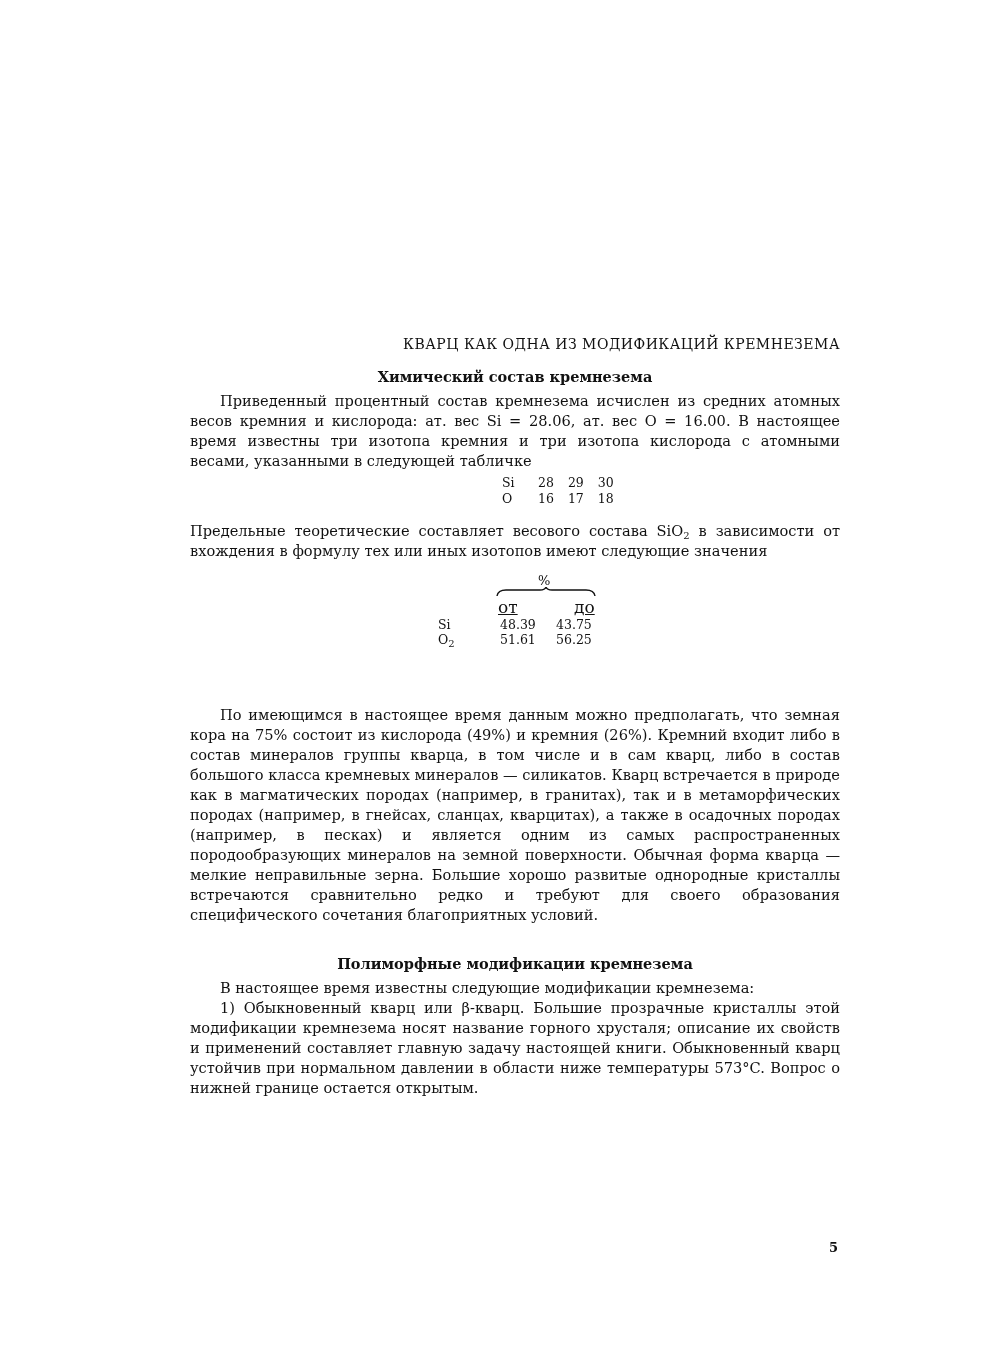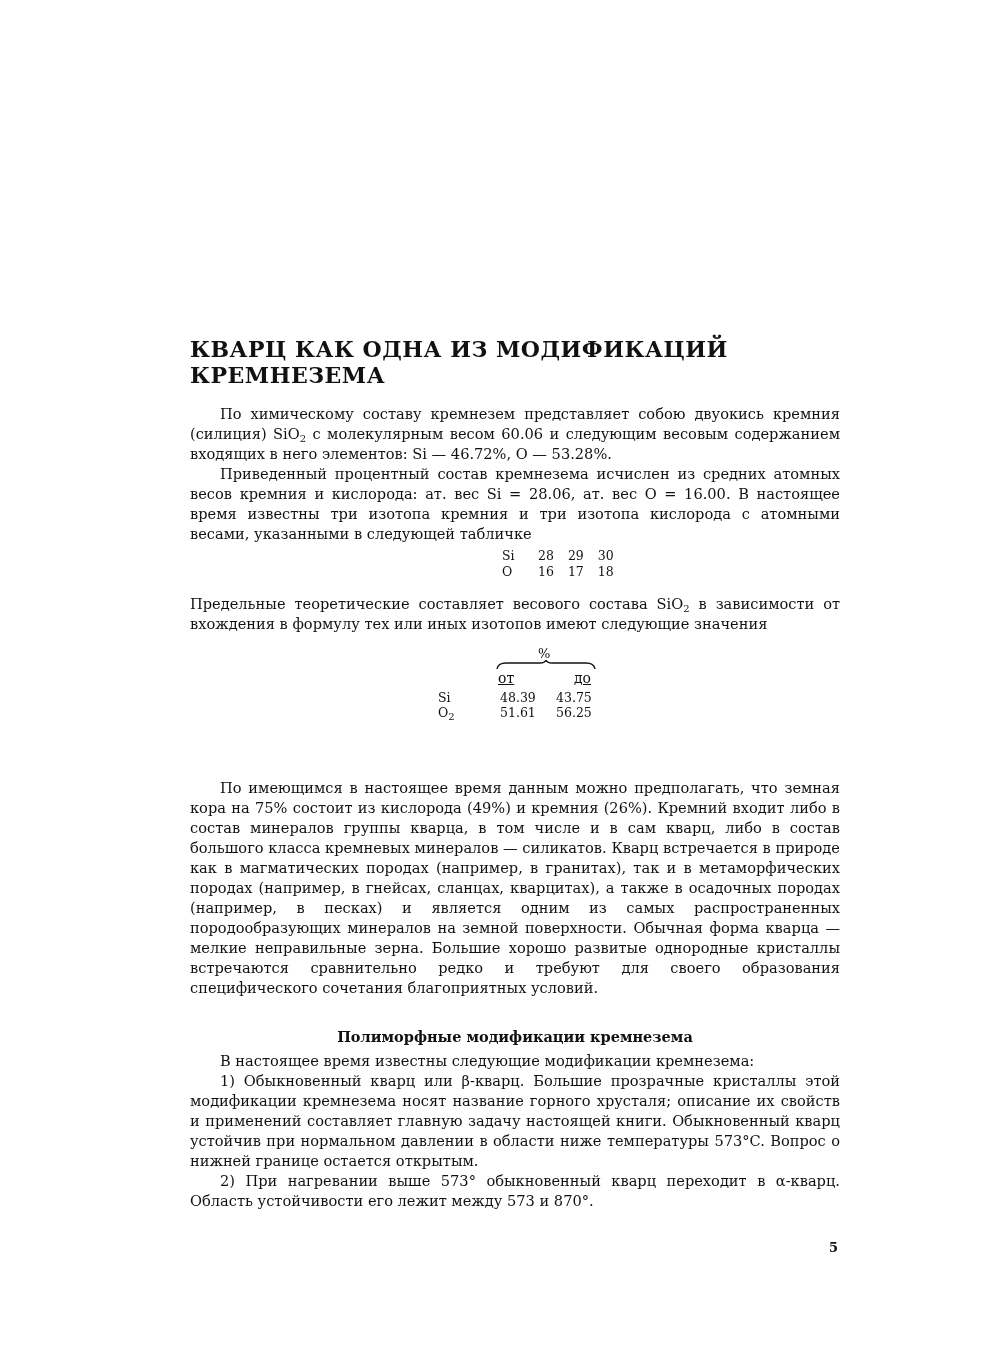--- a/index.html
+++ b/index.html
@@ -3,58 +3,58 @@
 <meta charset="utf-8">
 <style>
   html, body { margin: 0; padding: 0; }
   body {
     width: 1000px; height: 1366px; background: #ffffff; position: relative;
     font-family: "DejaVu Serif", "Liberation Serif", serif; color: #111;
     overflow: hidden;
   }
   .page { position: absolute; left: 190px; top: 336px; width: 650px; }
   .title {
-    text-align: left; font-weight: bold; font-size: 22px; letter-spacing: 0.5px;
+    text-align: right; font-weight: normal; font-size: 14px; letter-spacing: 0.5px;
     margin: 0 0 16px 0; font-family: "DejaVu Serif", serif;
   }
   .subhead {
     text-align: center; font-weight: bold; font-size: 14.5px; margin: 0 0 6px 0;
   }
   p {
     margin: 0; font-size: 14.6px; line-height: 20px; text-align: justify;
     text-indent: 30px; hyphens: manual;
   }
   p.noind { text-indent: 0; }
   sub { font-size: 10px; vertical-align: -3px; line-height: 0; }
   .iso-table { margin: 4px 0 14px 312px; font-size: 12.5px; border-collapse: collapse; }
   .iso-table td { padding: 0 7px; line-height: 16px; text-align: left; }
   .iso-table td:first-child { text-align: left; padding-left: 0; width: 22px; }
   .pct-block { position: relative; margin: 12px 0 0 0; height: 96px; }
   .pct-sym { position: absolute; left: 348px; top: 0; font-size: 13px; }
   .brace { position: absolute; left: 306px; top: 14px; width: 100px; height: 10px; }
-  .pct-head { position: absolute; top: 24px; font-size: 14px; text-decoration: underline; }
+  .pct-head { position: absolute; top: 24px; font-size: 17px; text-decoration: underline; }
   .pct-table { position: absolute; left: 248px; top: 44px; font-size: 12.5px; border-collapse: collapse; }
   .pct-table td { padding: 0; line-height: 15px; }
   .pct-table td.lbl { width: 62px; }
   .pct-table td.v1 { width: 56px; margin-top: 22px; }
   .section-gap { height: 36px; }
   .section-gap2 { height: 30px; }
   .page-num {
     position: absolute; left: 829px; top: 1240px; font-weight: bold; font-size: 13px;
   }
 </style>
 </head>
 <body>
 
 <div class="page">
 
   <div class="title">КВАРЦ КАК ОДНА ИЗ МОДИФИКАЦИЙ КРЕМНЕЗЕМА</div>
 
+  <div class="subhead">Химический состав кремнезема</div>
 
-  <p><span>По химическому составу кремнезем представляет собою двуокись кремния (силиция) SiO</span><sub>2</sub><span> с молекулярным весом 60.06 и следующим весовым содержанием входящих в него элементов: Si — 46.72%, O — 53.28%.</span></p>
 
   <p>Приведенный процентный состав кремнезема исчислен из средних атомных весов кремния и кислорода: ат. вес Si = 28.06, ат. вес O = 16.00. В настоящее время известны три изотопа кремния и три изотопа кислорода с атомными весами, указанными в следующей табличке</p>
 
   <table class="iso-table">
     <tbody>
         <tr>
       <td>Si</td>
       <td>28</td>
       <td>29</td>
       <td>30</td>
@@ -95,16 +95,15 @@
 
   <div class="section-gap"></div>
 
   <p>По имеющимся в настоящее время данным можно предполагать, что земная кора на 75% состоит из кислорода (49%) и кремния (26%). Кремний входит либо в состав минералов группы кварца, в том числе и в сам кварц, либо в состав большого класса кремневых минералов — силикатов. Кварц встречается в природе как в магматических породах (например, в гранитах), так и в метаморфических породах (например, в гнейсах, сланцах, кварцитах), а также в осадочных породах (например, в песках) и является одним из самых распространенных породообразующих минералов на земной поверхности. Обычная форма кварца — мелкие неправильные зерна. Большие хорошо развитые однородные кристаллы встречаются сравнительно редко и требуют для своего образования специфического сочетания благоприятных условий.</p>
 
   <div class="section-gap2"></div>
 
   <div class="subhead">Полиморфные модификации кремнезема</div>
   <p>В настоящее время известны следующие модификации кремнезема:</p>
   <p>1) Обыкновенный кварц или β-кварц. Большие прозрачные кристаллы этой модификации кремнезема носят название горного хрусталя; описание их свойств и применений составляет главную задачу настоящей книги. Обыкновенный кварц устойчив при нормальном давлении в области ниже температуры 573°C. Вопрос о нижней границе остается открытым.</p>
-  <p>2) При нагревании выше 573° обыкновенный кварц переходит в α-кварц. Область устойчивости его лежит между 573 и 870°.</p>
 </div>
 
 <div class="page-num">5</div>
 
 </body></html>

